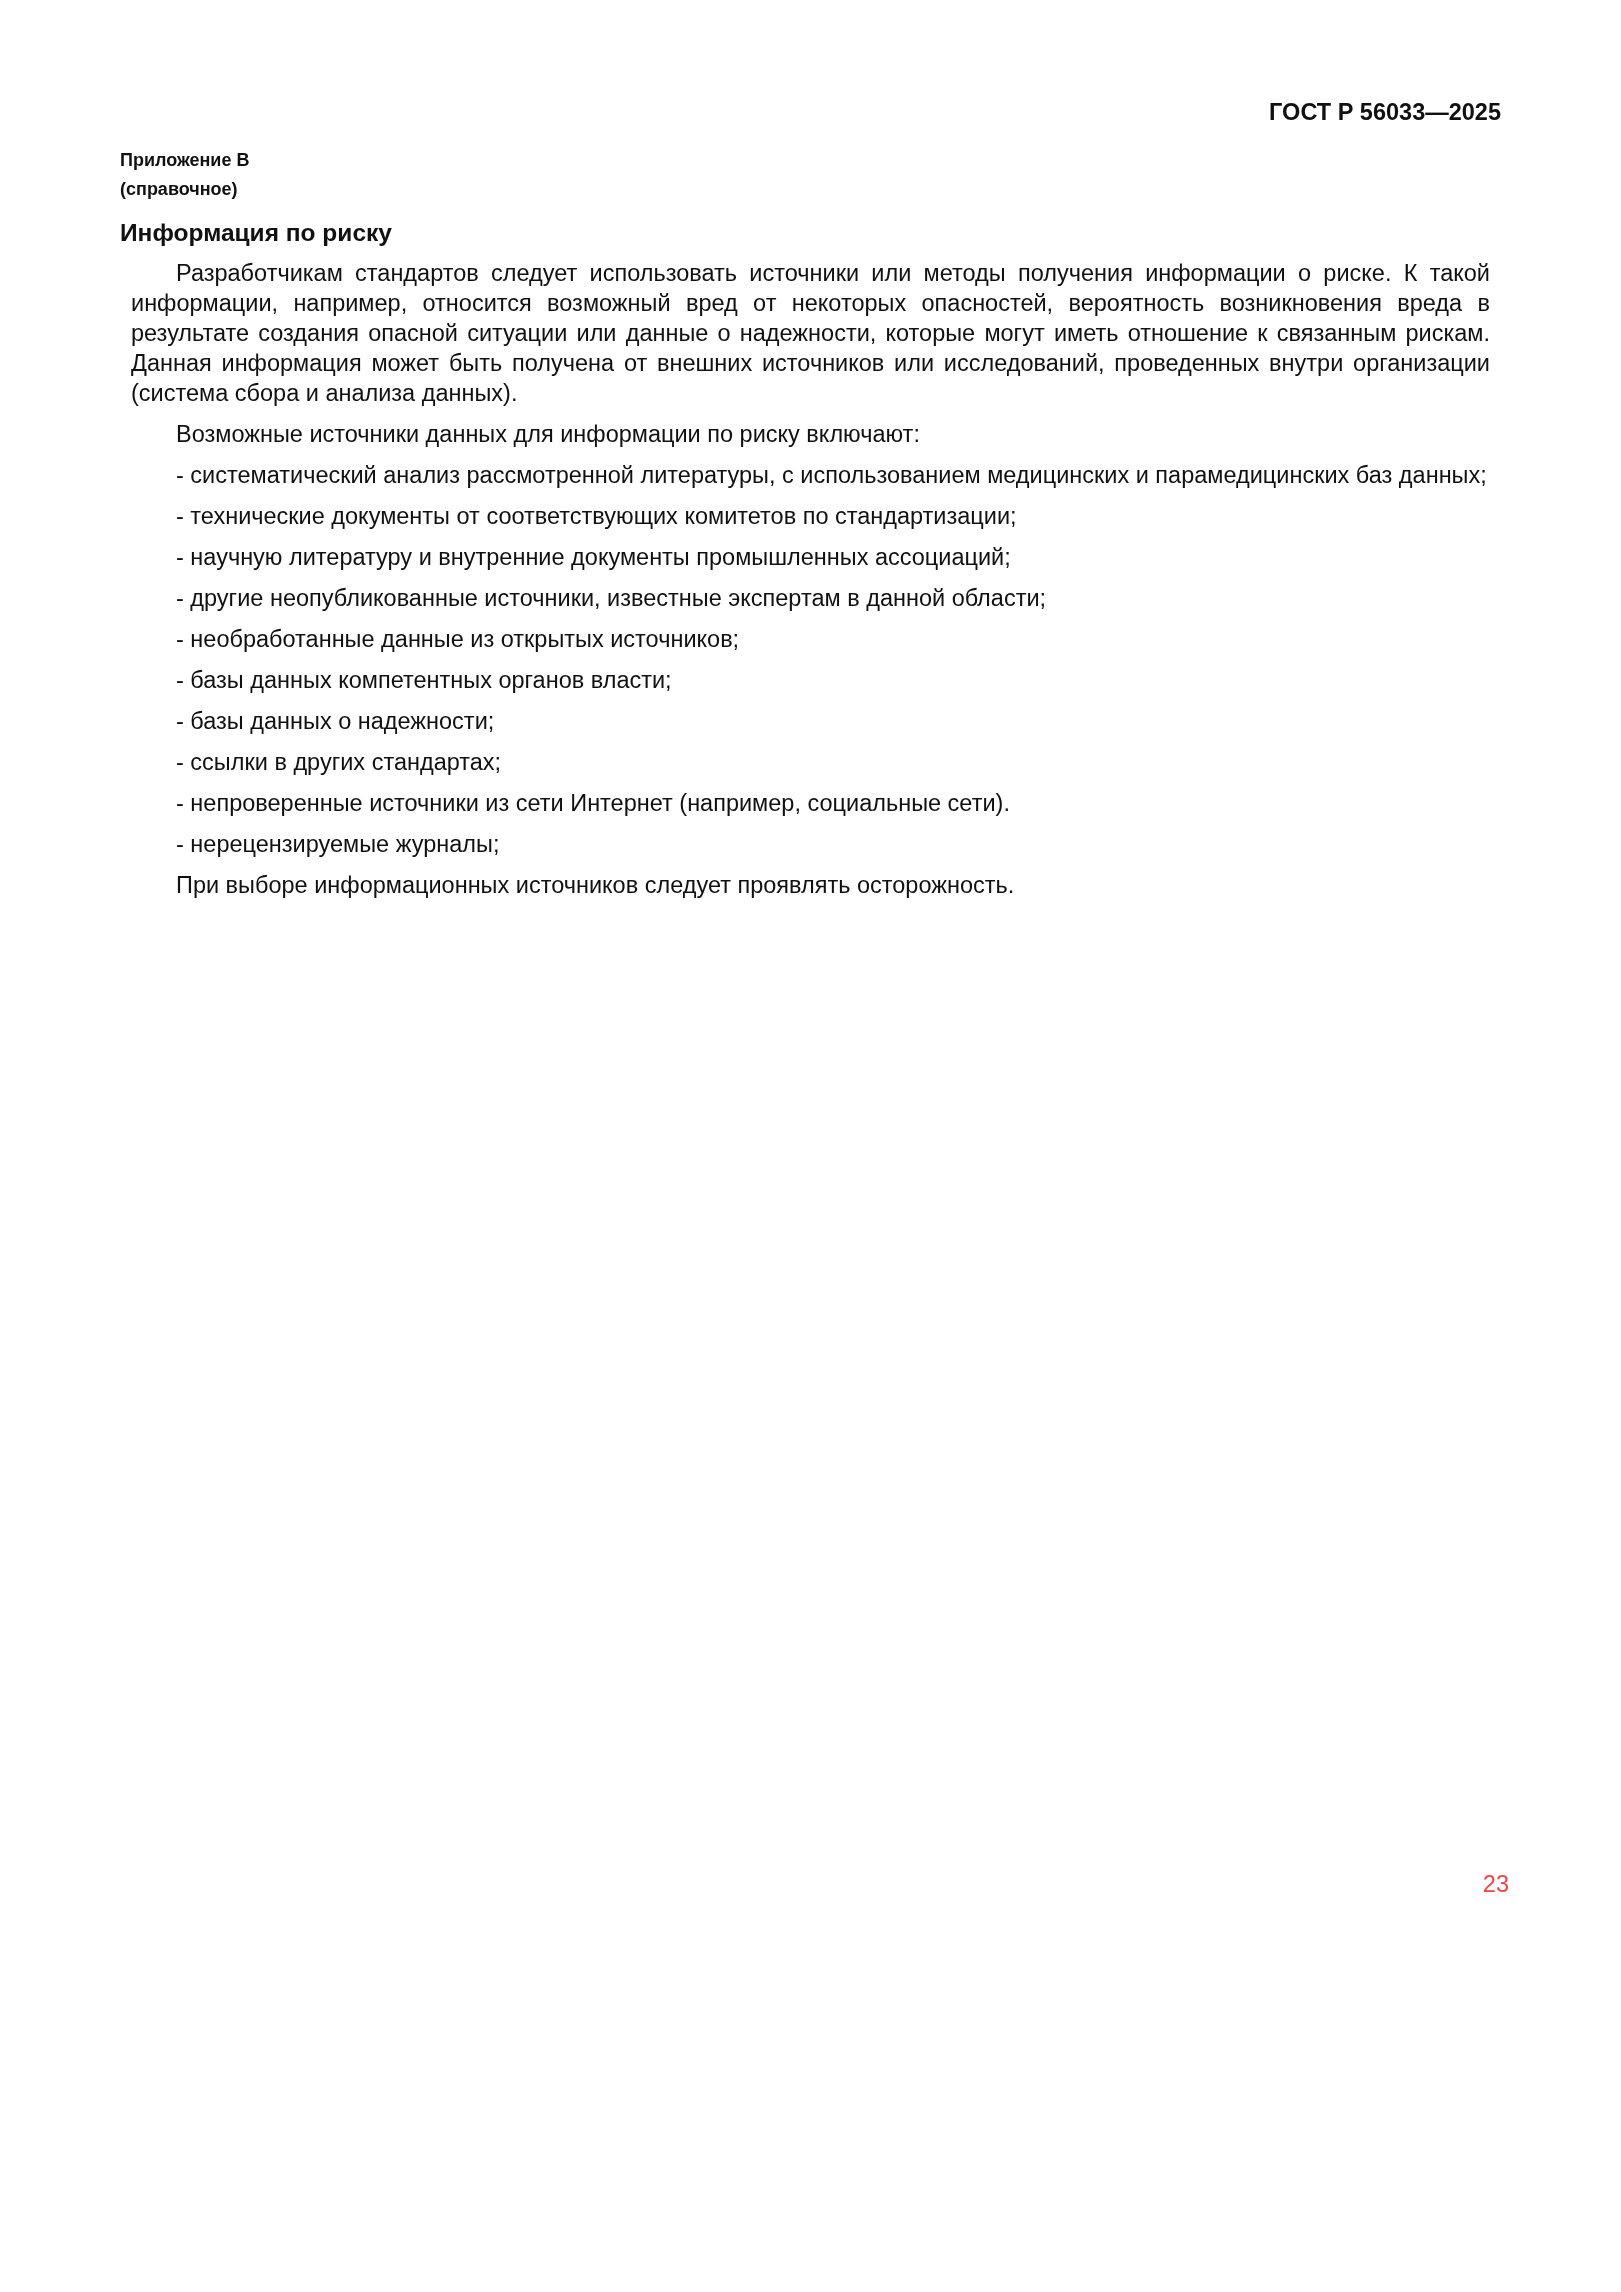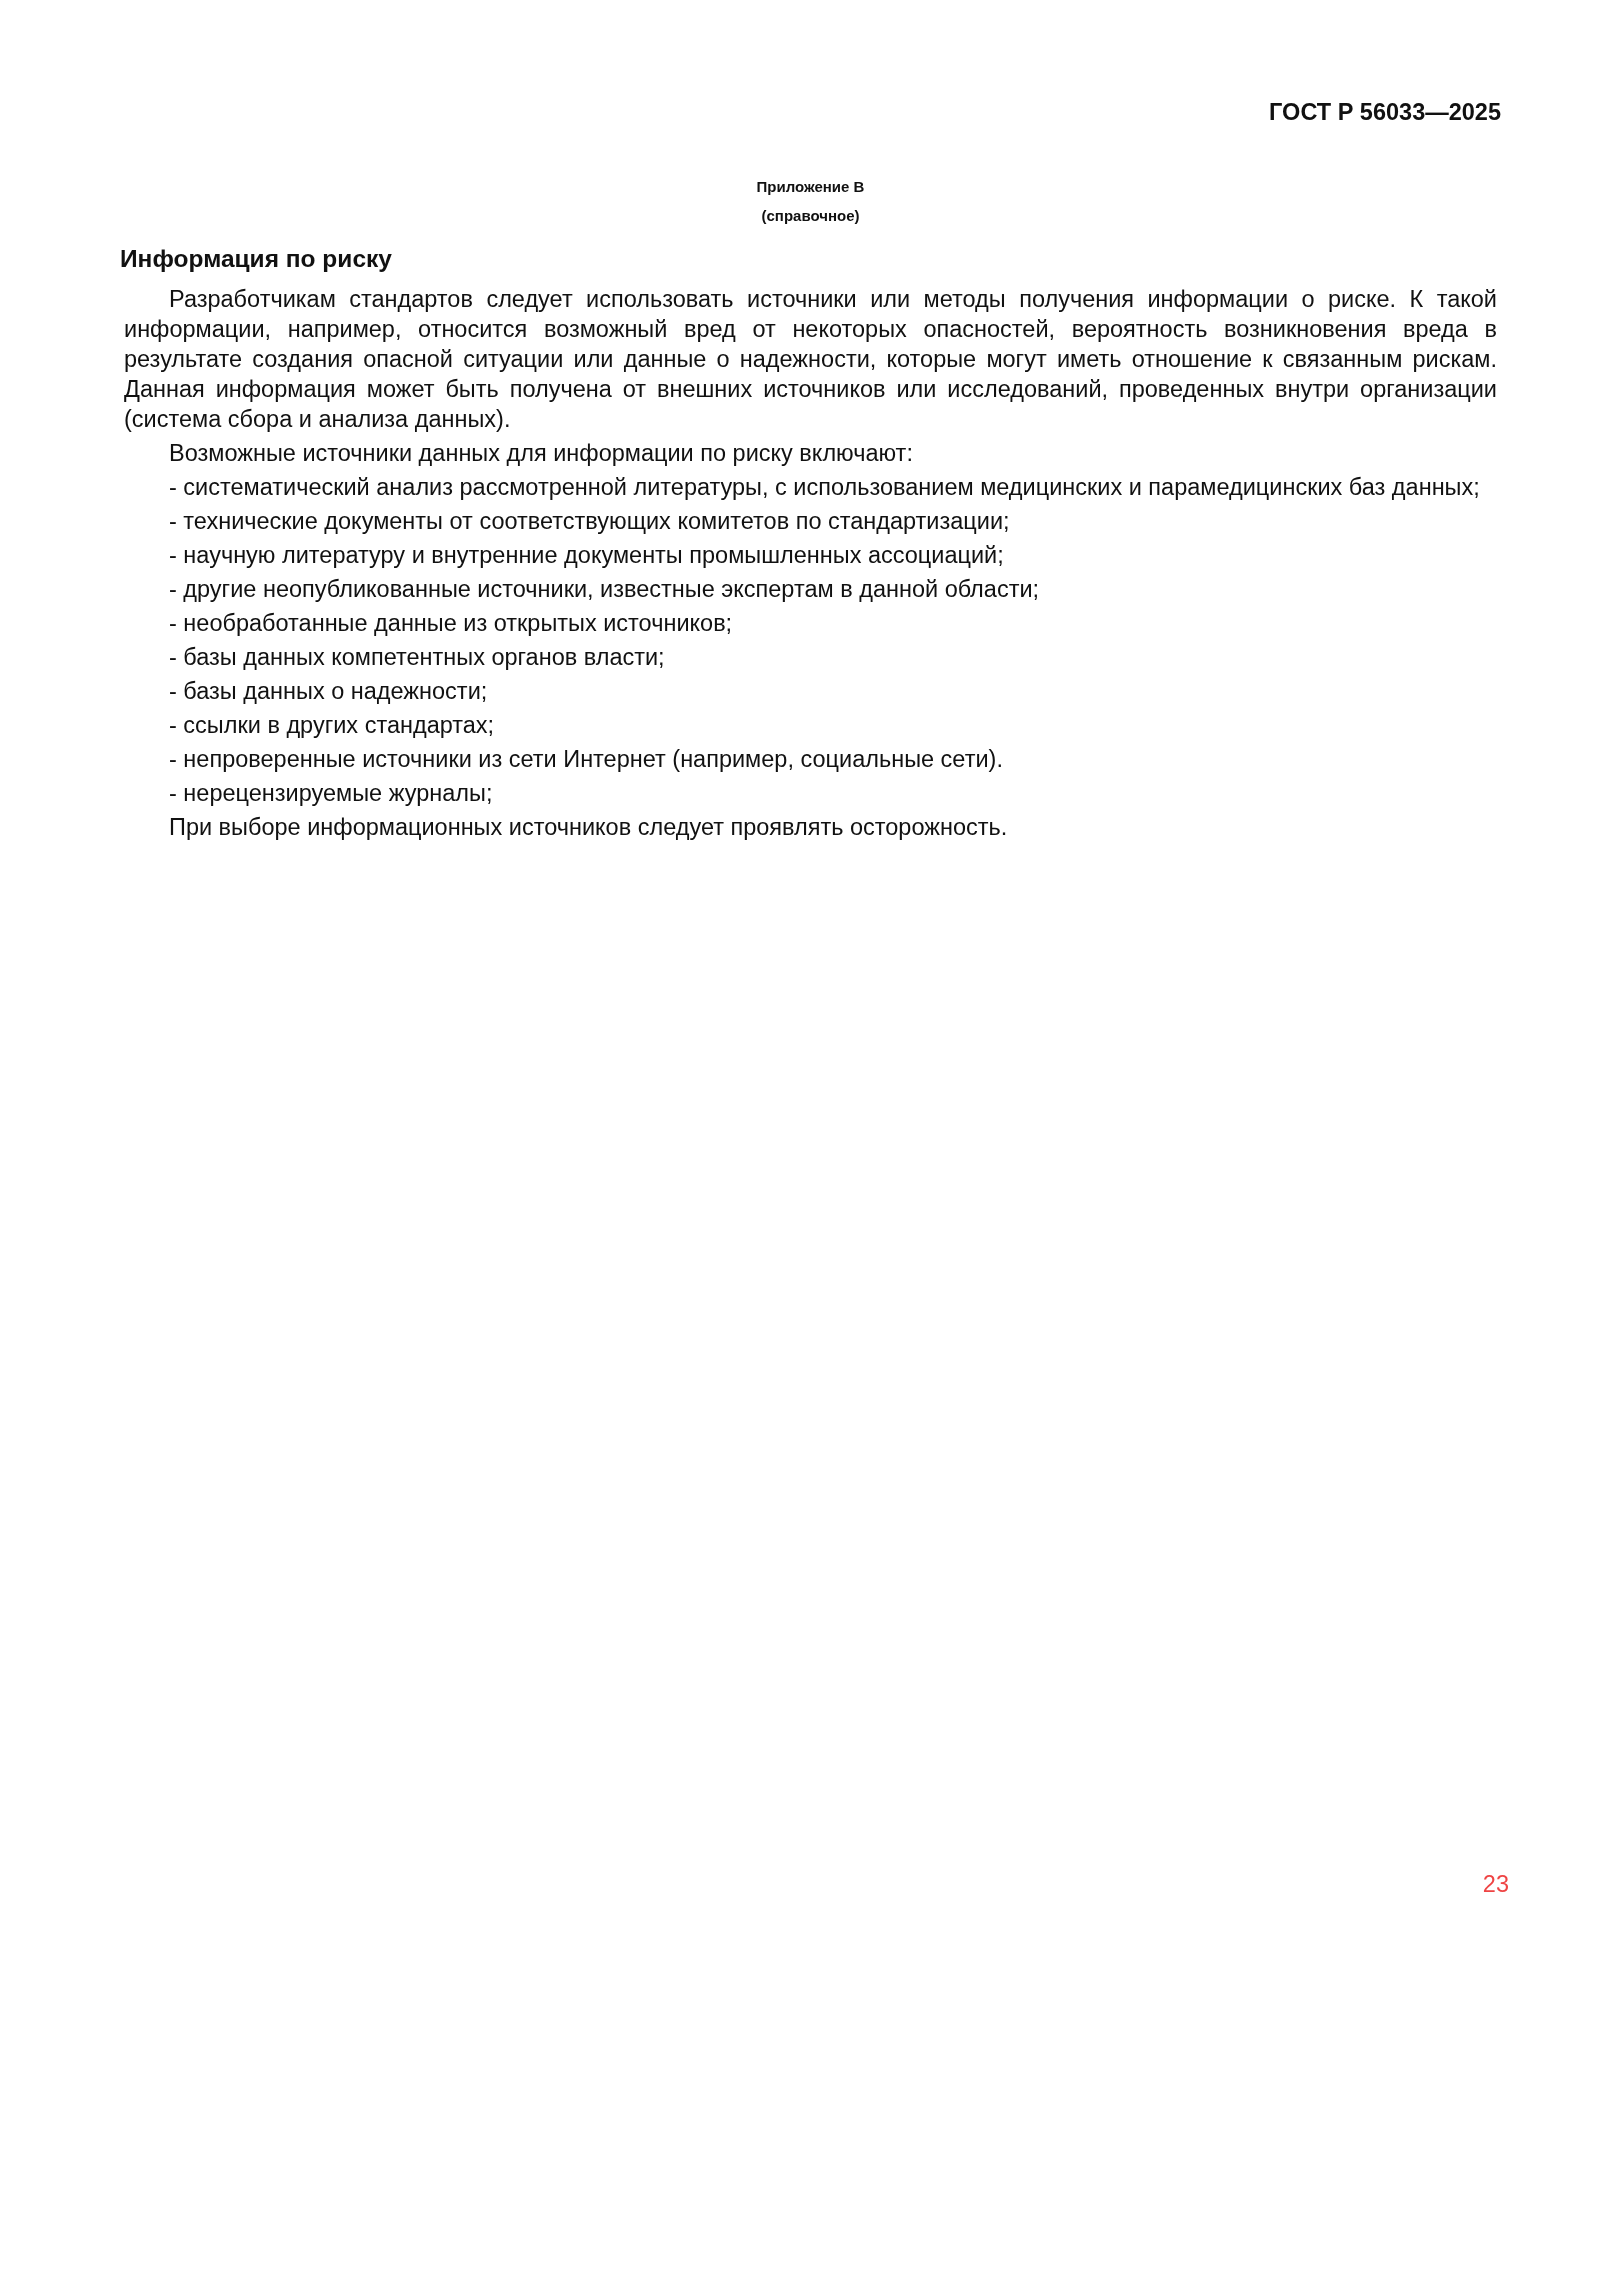--- a/index.html
+++ b/index.html
@@ -20,40 +20,40 @@
     overflow: hidden;
   }
   .doc-header {
     margin-top: 98px;
     text-align: right;
     font-size: 23.5px;
     font-weight: bold;
     line-height: 29px;
   }
   .appendix-block {
-    margin-top: 45px;
-    text-align: center;
-    font-size: 15px;
+    margin-top: 19px;
+    text-align: left;
+    font-size: 18px;
     font-weight: bold;
     line-height: 29px;
   }
   .section-title {
     margin: 13.7px 0 0 0;
     text-align: left;
     font-size: 24.5px;
     font-weight: bold;
     line-height: 29px;
   }
   .body-text {
     margin-top: 11.8px;
     font-size: 23.5px;
     line-height: 30px;
   }
   .para {
-    margin: 4px;
+    margin: 11px;
     text-align: justify;
     text-indent: 45px;
   }
   .page-number {
     position: absolute;
     top: 1870px;
     right: 112px;
     font-size: 23.5px;
     line-height: 29px;
     color: #ef4444;

